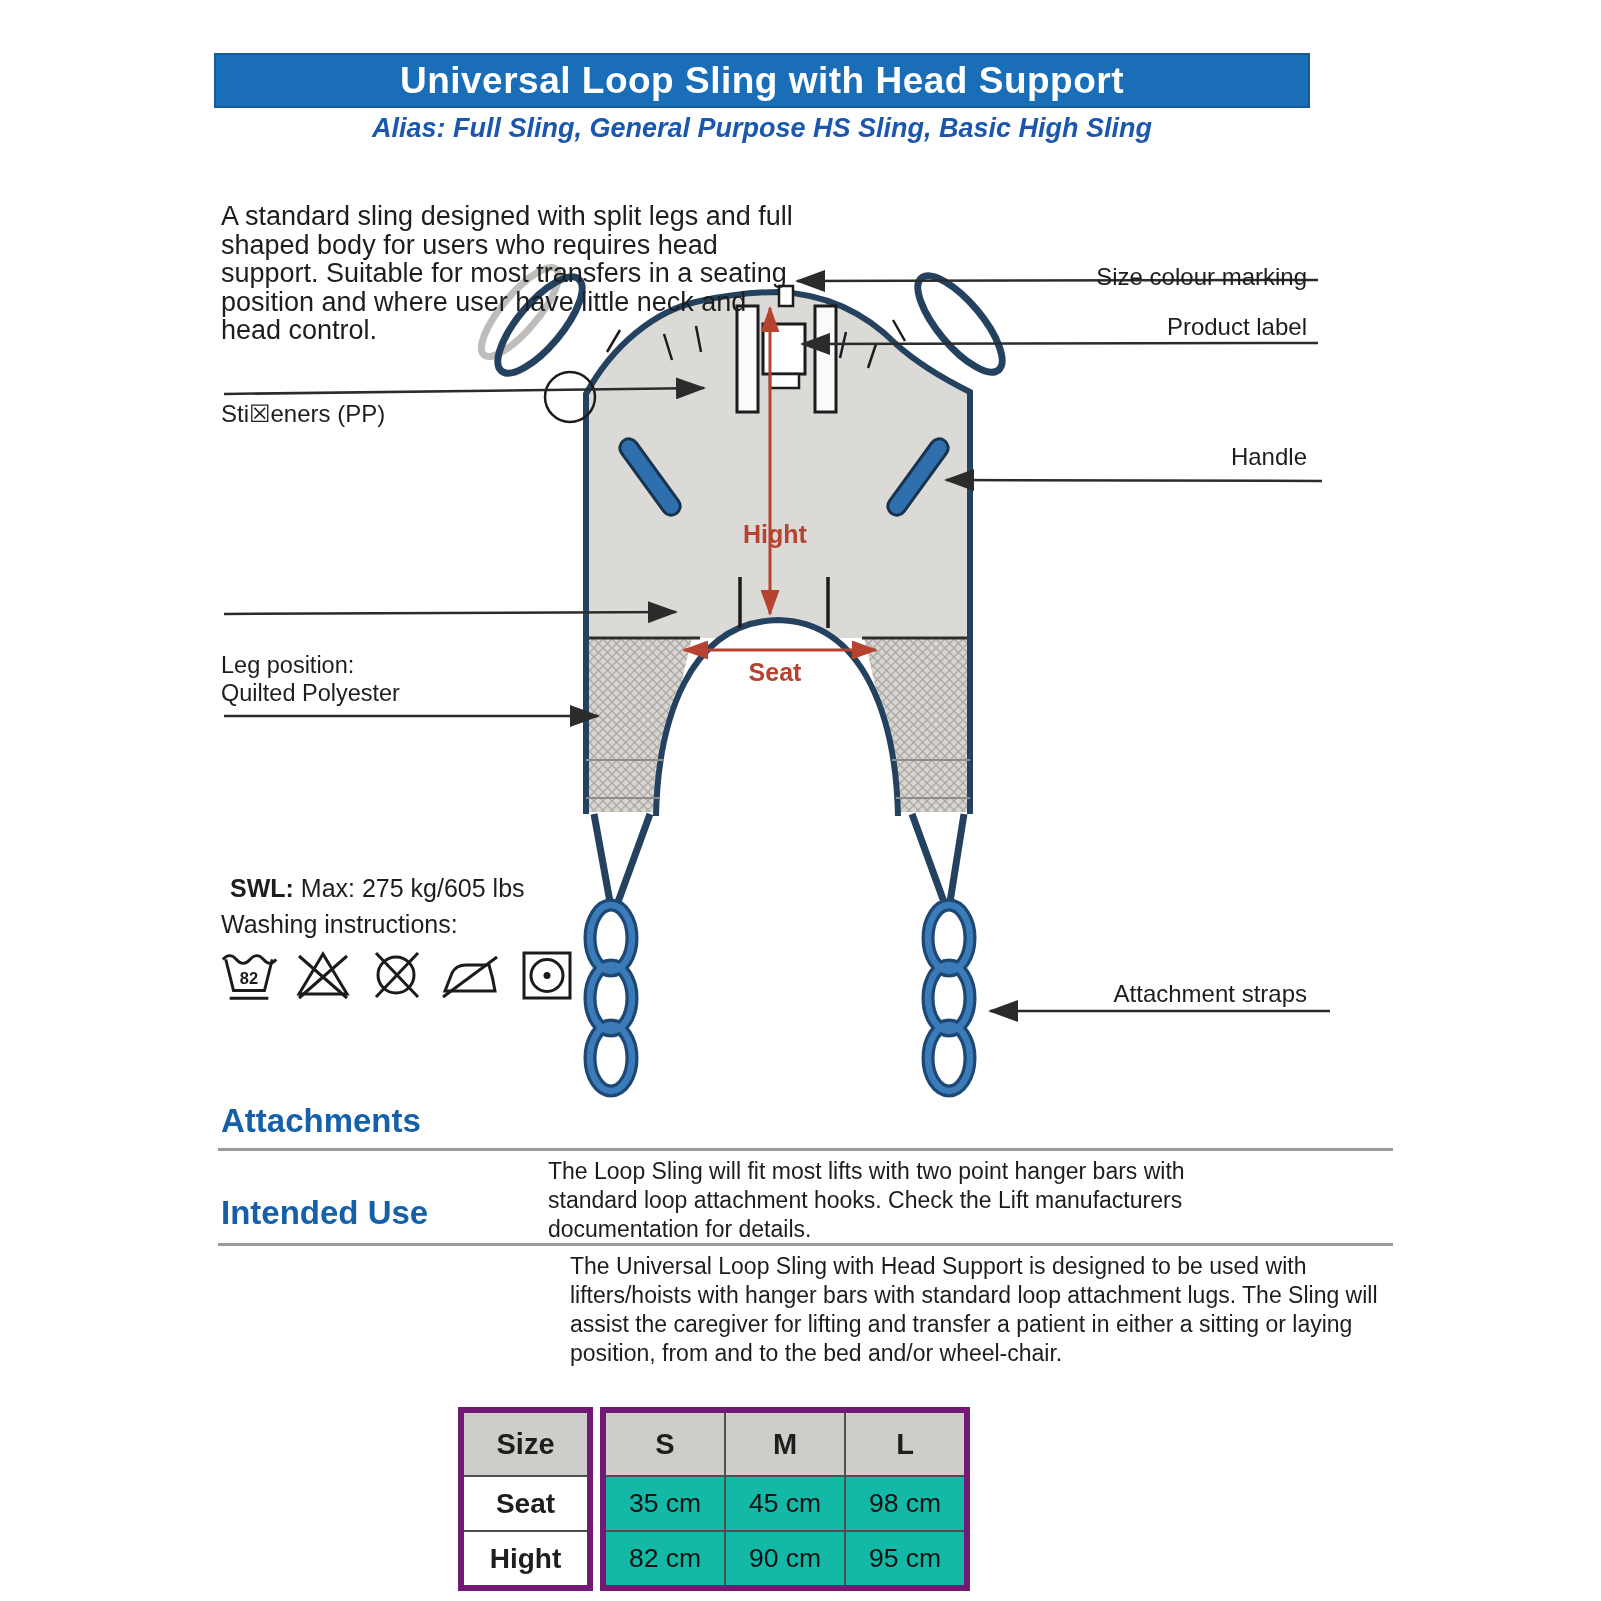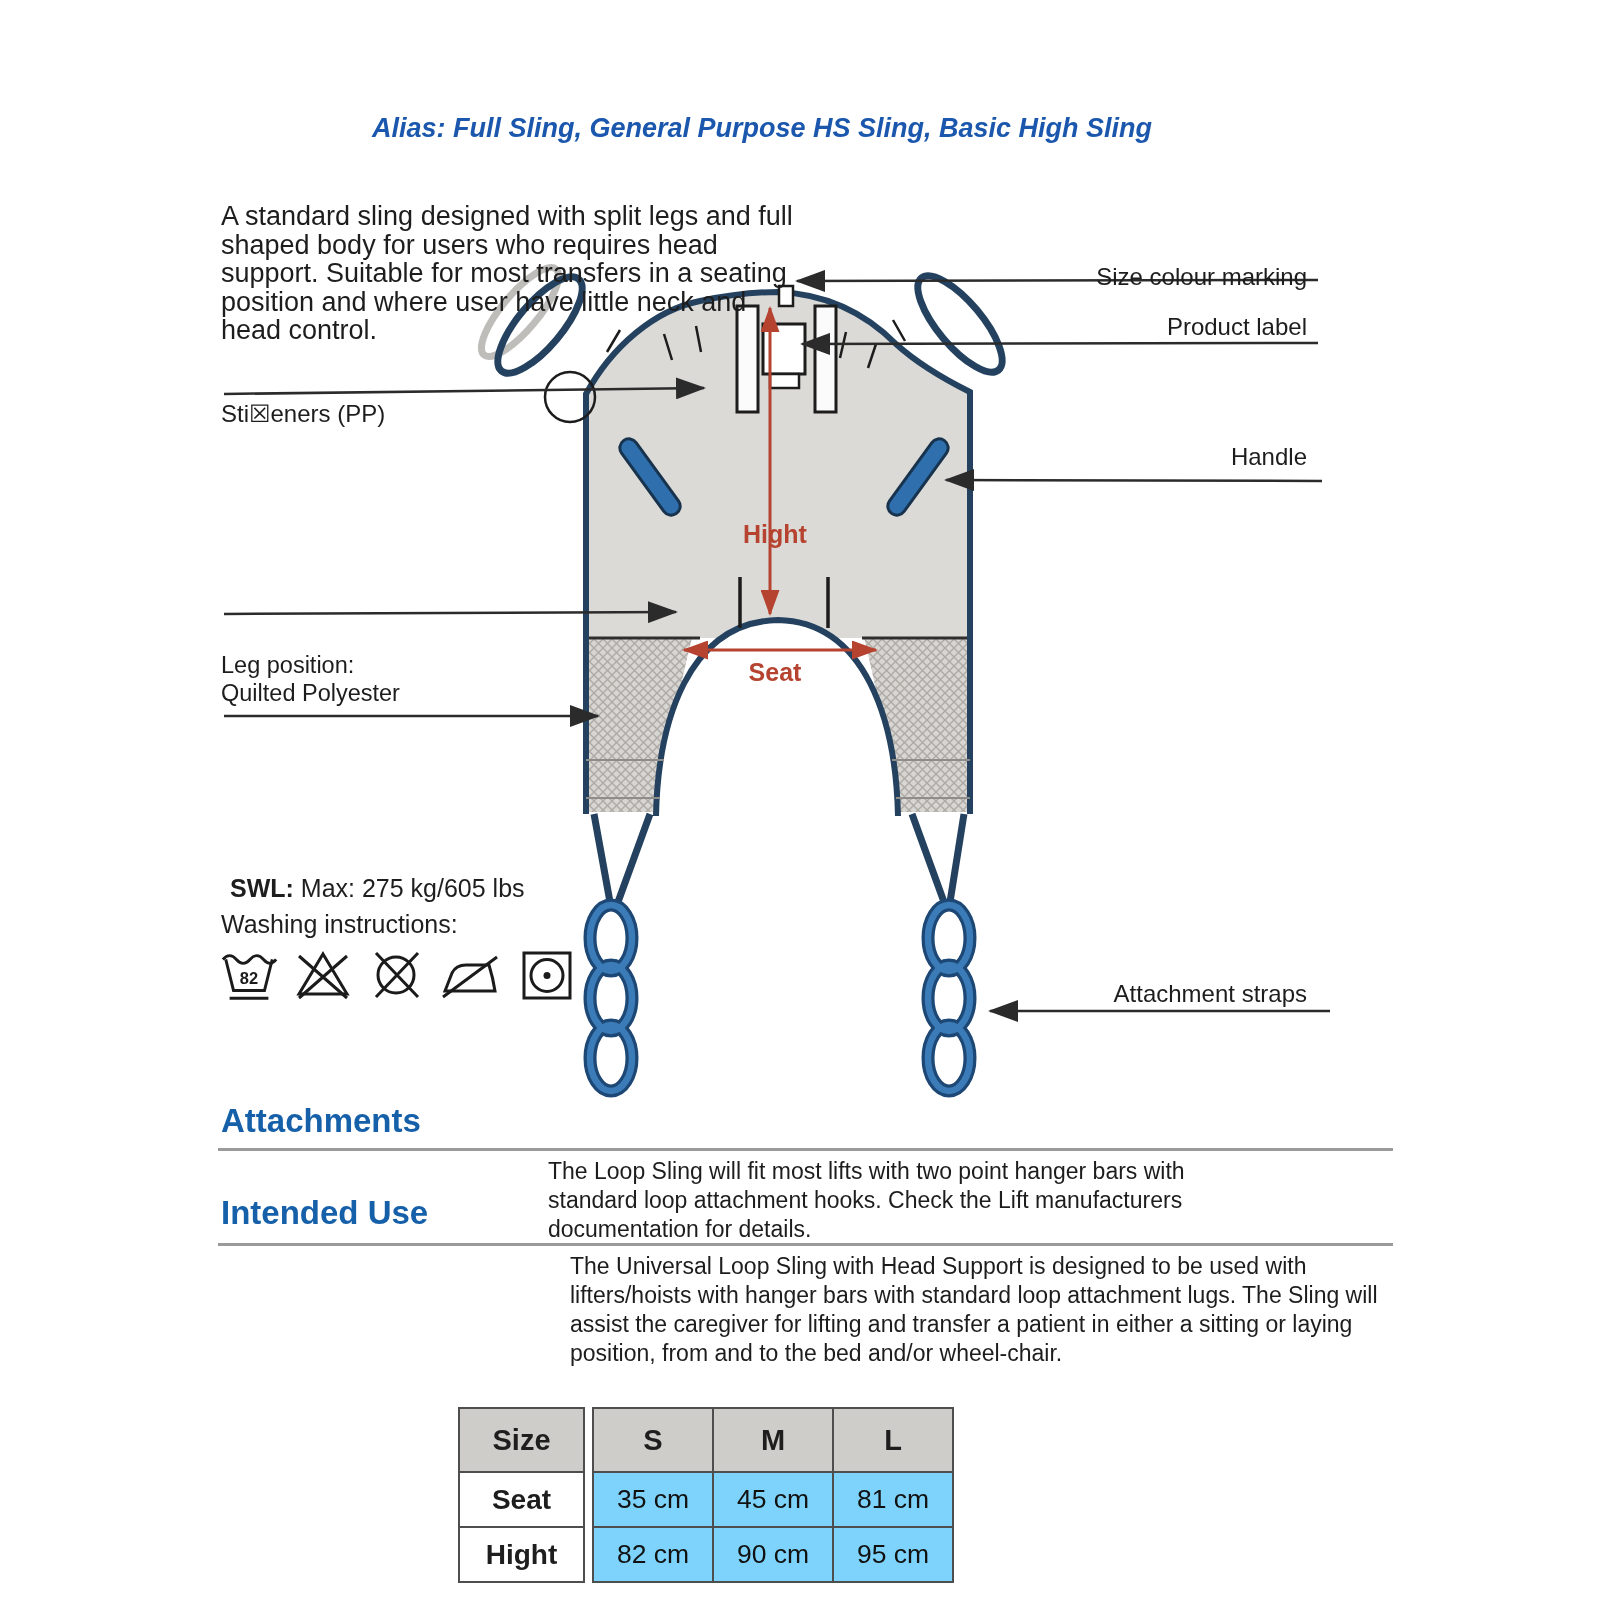--- a/index.html
+++ b/index.html
@@ -31,21 +31,21 @@
   
   .rlbl{width:307px; left:1000px; text-align:right; font-size:24px; color:#1d1d1d;}
   
   .dim{width:110px; text-align:center; color:#b5432f; font-weight:700; font-size:25px;}
   
   .sec-h{font-size:33px; font-weight:700; color:#1560a9;}
   .rule{height:3px; background:#9a9a9a;}
   .para{font-size:23px; line-height:29px; color:#1d1d1d;}
   
   .tbl-wrap{left:458px; top:1407px; display:flex; gap:7px;}
-  table.tbl{border-collapse:collapse; border:2px solid #701a75; background:#7dd3fc;}
+  table.tbl{border-collapse:collapse; border:6px solid #701a75; background:#14b8a6;}
   .tbl th,.tbl td{border:2.5px solid #4e4e4e; text-align:center; vertical-align:middle; padding:0;}
   .tbl .hd{background:#cfcdc9; font-weight:700; font-size:29px; height:62px;}
   .tbl .rowlab{background:#ffffff; font-weight:700; font-size:28px; height:53px;}
   .tbl .val{font-size:26.5px; font-weight:400; height:53px; color:#111;}
   table.left th{width:123px;}
   table.main th,table.main td{width:118px;}
   svg.overlay{position:absolute; left:0; top:0;}
 </style>
 </head>
 <body>
@@ -143,20 +143,23 @@
       <line x1="224" y1="394" x2="704" y2="388" marker-end="url(#ah)"></line>
       <line x1="1318" y1="280" x2="797" y2="281" marker-end="url(#ah)"></line>
       <line x1="1318" y1="343" x2="802" y2="344" marker-end="url(#ah)"></line>
       <line x1="1322" y1="481" x2="946" y2="480" marker-end="url(#ah)"></line>
       <line x1="224" y1="614" x2="676" y2="612" marker-end="url(#ah)"></line>
       <line x1="224" y1="716" x2="598" y2="716" marker-end="url(#ah)"></line>
       <line x1="1330" y1="1011" x2="990" y2="1011" marker-end="url(#ah)"></line>
     </g>
   </svg>
 
+  <div class="abs banner">
+    <div class="title">Universal Loop Sling with Head Support</div>
+  </div>
   <div class="abs subtitle">Alias: Full Sling, General Purpose HS Sling, Basic High Sling</div>
 
   <div class="abs desc">A standard sling designed with split legs and full shaped body for users who requires head support. Suitable for most transfers in a seating position and where user have little neck and head control.</div>
 
   <div class="abs lbl" style="left:221px; top:400px;">Sti☒eners (PP)</div>
   <div class="abs lbl2" style="left:221px; top:651px;">
     <div>Leg position:</div>
     <div>Quilted Polyester</div>
   </div>
   <div class="abs swl-line">
@@ -224,21 +227,21 @@
     <table class="tbl main">
       <tbody>
           <tr>
         <th class="hd">S</th>
         <th class="hd">M</th>
         <th class="hd">L</th>
       </tr>
       <tr>
         <td class="val">35 cm</td>
         <td class="val">45 cm</td>
-        <td class="val">81 cm</td>
+        <td class="val">98 cm</td>
       </tr>
       <tr>
         <td class="val">82 cm</td>
         <td class="val">90 cm</td>
         <td class="val">95 cm</td>
       </tr>
     </tbody>
       </table>
   </div>
 

